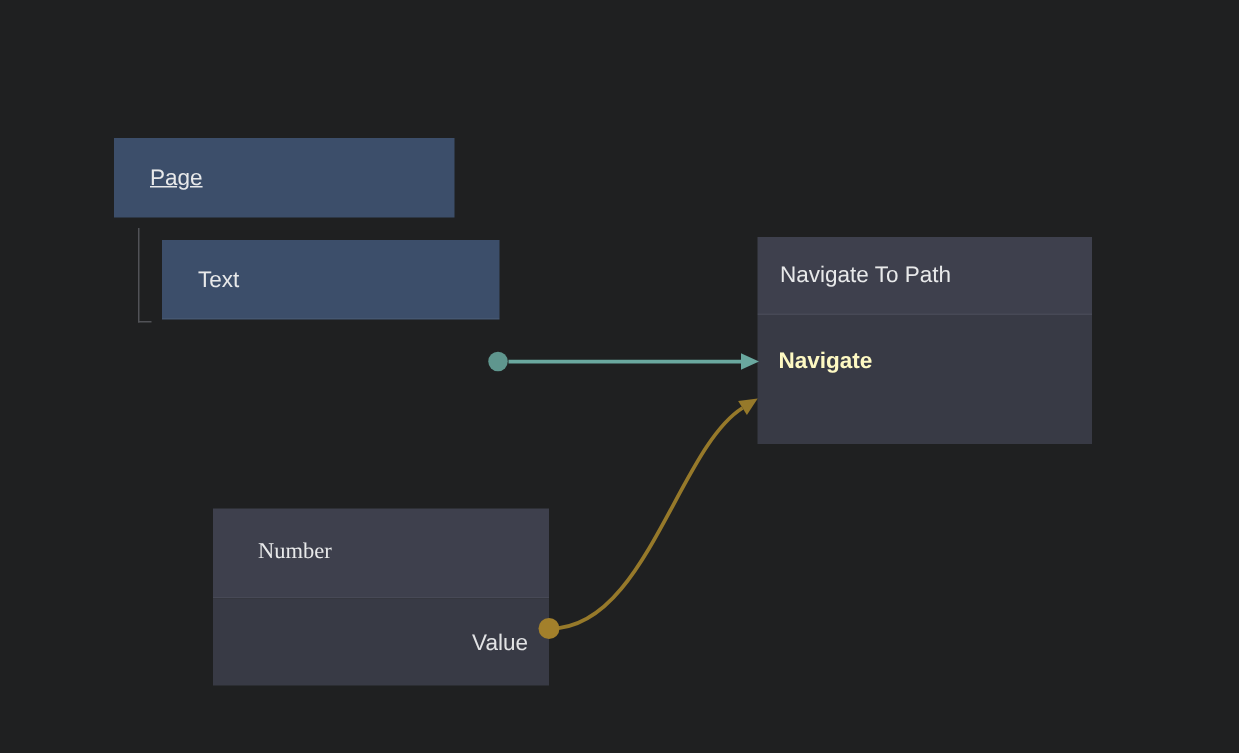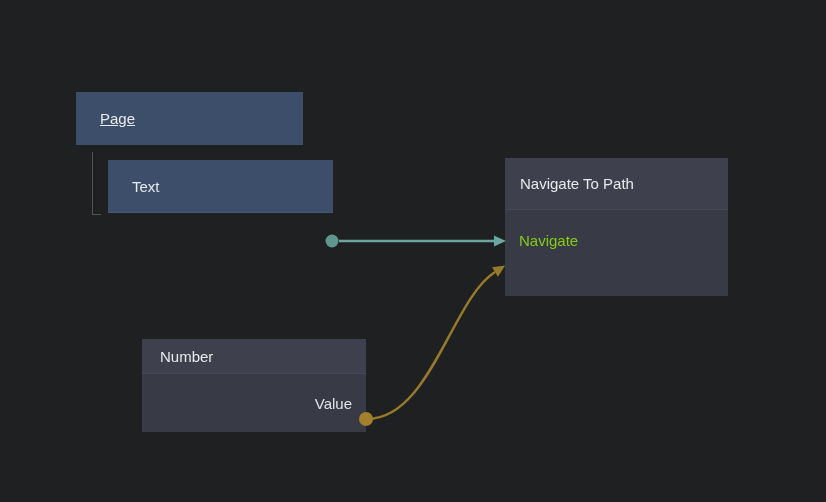--- a/index.html
+++ b/index.html
@@ -41,25 +41,26 @@
   .node-text { left: 108px; top: 160px; width: 225px; border-radius: 18px; }
   .node-text .node-header { height: 53px; padding-left: 24px; }
   .node-text .node-body { height: 54px; display: flex; align-items: center; justify-content: flex-end; padding-right: 15px; }
 
   .node-navigate { left: 505px; top: 158px; width: 223px; }
   .node-navigate .node-header { height: 52px; padding-left: 15px; }
   .node-navigate .node-body { height: 86px; padding-top: 16px; }
   .port-row-in {
     height: 29px; line-height: 29px;
     padding-left: 14px;
-    color: #84cc16;
+    color: #fef9c3;
+    font-weight: bold;
   }
 
   .node-number { left: 142px; top: 339px; width: 224px; }
-  .node-number .node-header { height: 35px; padding-left: 18px; }
+  .node-number .node-header { height: 60px; padding-left: 30px; font-family: Liberation Serif, serif; }
   .node-number .node-body { height: 58px; display: flex; align-items: center; justify-content: flex-end; padding-right: 14px; }
 
   .out-label { color: #e2e3e5; }
 
   .tree-connector {
     position: absolute;
     left: 92px; top: 152px;
     width: 8px; height: 62px;
     border-left: 1px solid #515257;
     border-bottom: 1px solid #515257;

